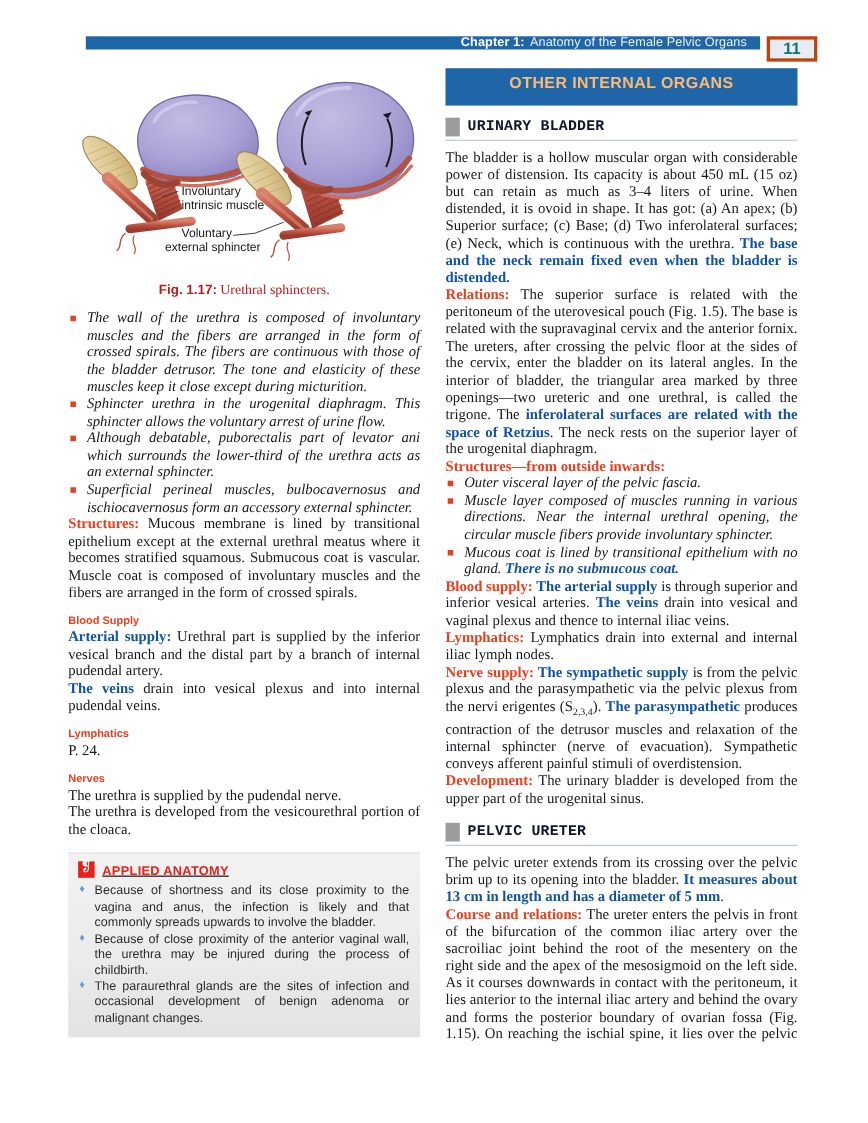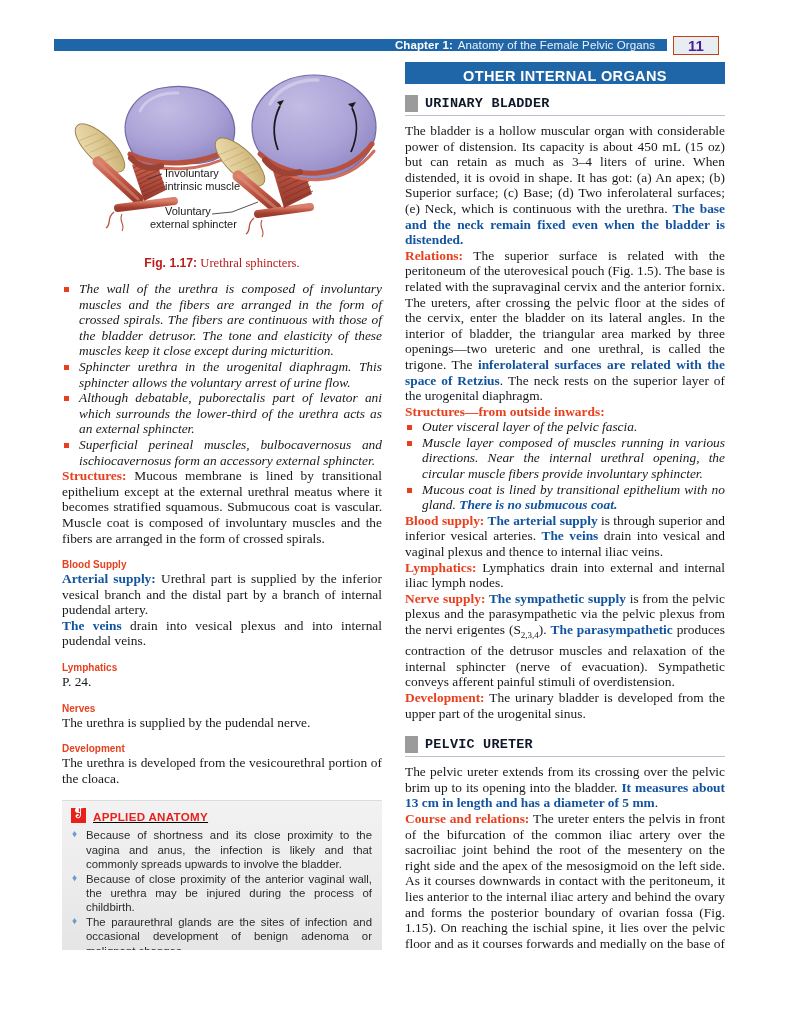--- a/index.html
+++ b/index.html
@@ -7,58 +7,58 @@
   body {
     width: 789px; height: 1021px;
     background: #ffffff;
     font-family: "Liberation Serif", serif;
     position: relative;
     overflow: hidden;
   }
 
   
   .page-header {
-    position: absolute; left: 54px; top: 33px;
+    position: absolute; left: 78px; top: 33px;
     width: 665px; height: 24px;
-    display: flex; align-items: center;
+    display: flex; align-items: flex-start;
   }
   .header-bar {
     flex: 1 1 auto;
     background: #1f66a8;
     display: flex; align-items: center; justify-content: flex-end;
     padding-right: 12px;
     color: #ffffff;
     font-family: "Liberation Sans", sans-serif;
     font-size: 11.5px;
     letter-spacing: .1px;
     white-space: nowrap;
   }
   .header-chapter { font-weight: 700; margin-right: 5px; }
   .header-title { font-weight: 400; color:#eaf1f8; }
   .page-number {
     width: 46px; margin-left: 6px;
     background: #e8edf3;
-    border: 1px solid #c2410c;
+    border: 3px solid #c2410c;
     display:flex; align-items:center; justify-content:center;
-    color:#4c1d95;
+    color:#0f766e;
     font-family: "Liberation Sans", sans-serif;
     font-size: 15px; font-weight: 700;
   }
 
   
   .col { position: absolute; top: 62px; width: 320px; }
   .col-left  { left: 62px; }
   .col-right { left: 405px; }
 
   
   .banner {
-    background:#1f66a8; color:#ffffff;
+    background:#1f66a8; color:#fdba74;
     font-family:"Liberation Sans", sans-serif;
     font-weight:700; font-size:14.5px; letter-spacing:.4px;
-    text-align:center; padding:6px 0 0; 
+    text-align:center; padding:6px 0 12px; 
     margin-bottom: 11px;
   }
 
   
   .subhead {
     display:flex; align-items:center;
     border-bottom: 1.5px solid #b9c4cf;
     padding-bottom: 3px;
     margin-bottom: 7px;
   }
@@ -294,21 +294,20 @@
   <p class="body">
     <span class="b">The veins</span><span> drain into vesical plexus and into internal pudendal veins.</span>
   </p>
 
   <div class="redhead">Lymphatics</div>
   <p class="body">P. 24.</p>
 
   <div class="redhead">Nerves</div>
   <p class="body">The urethra is supplied by the pudendal nerve.</p>
 
-  <div class="redhead">Development</div>
   <p class="body">The urethra is developed from the vesicourethral portion of the cloaca.</p>
 
   <div class="applied">
     <div class="applied-head">
       <span class="applied-icon"></span>
       <span class="applied-title">APPLIED ANATOMY</span>
     </div>
     <ul class="diam">
       <li>Because of shortness and its close proximity to the vagina and anus, the infection is likely and that commonly spreads upwards to involve the bladder.</li>
       <li>Because of close proximity of the anterior vaginal wall, the urethra may be injured during the process of childbirth.</li>

